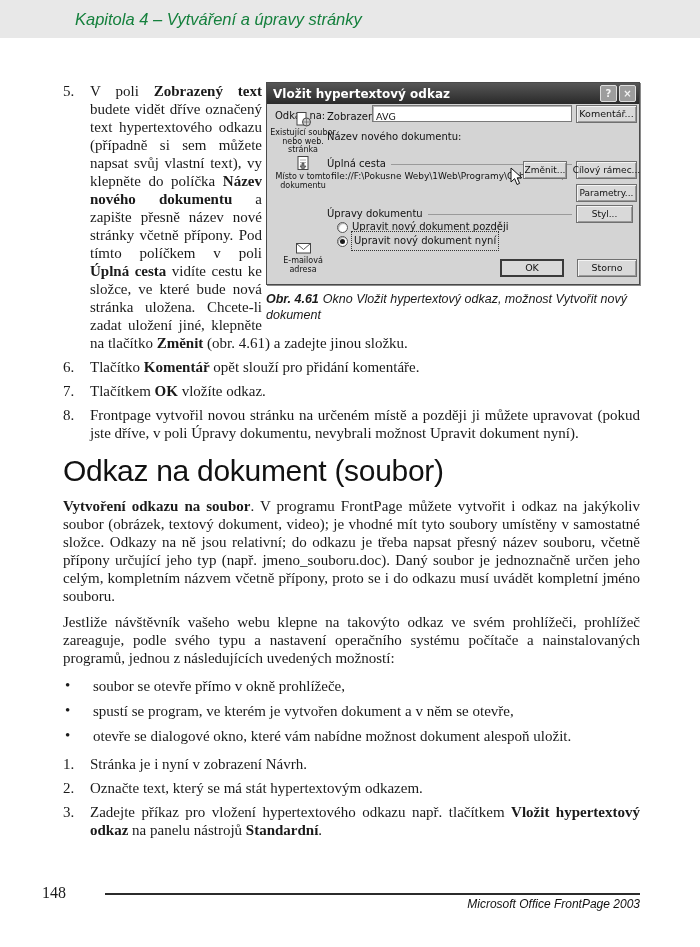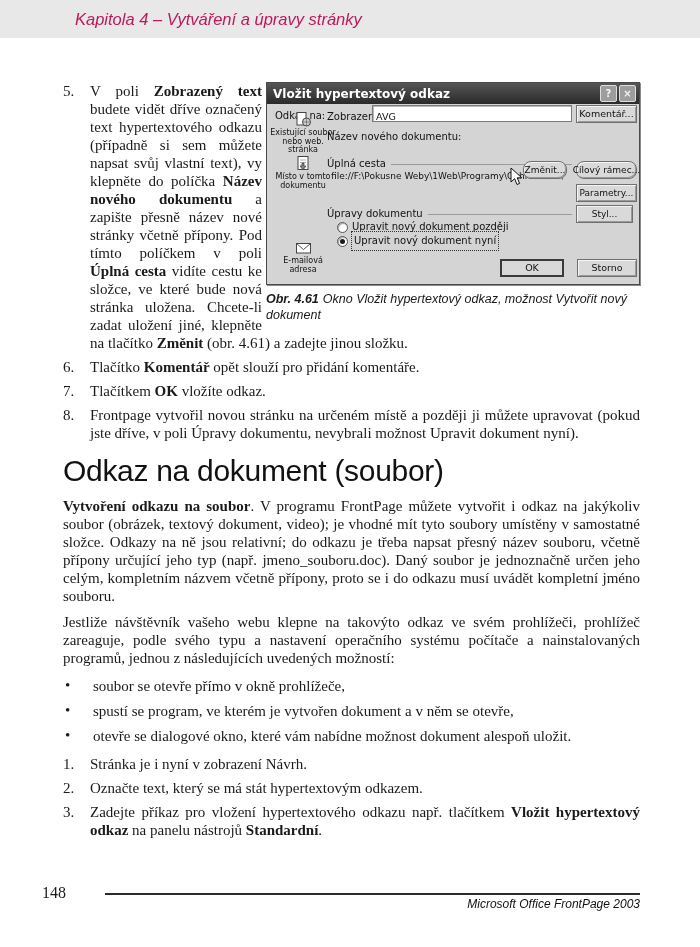--- a/index.html
+++ b/index.html
@@ -2,21 +2,21 @@
 <html><head>
 <meta charset="utf-8">
 <style>
   html,body { margin:0; padding:0; background:#fff; }
   .page { position:relative; width:700px; height:947px; background:#ffffff;
           overflow:hidden; font-family:"Liberation Serif", serif; color:#1a1a1a; }
 
   
   .chapter-header { height:38px; background:#e8e8e8; display:flex; align-items:center; }
   .chapter-header span { margin-left:75px; font-family:"Liberation Sans", sans-serif;
-          font-style:italic; font-size:16.5px; color:#be185d; }
+          font-style:italic; font-size:16.5px; color:#15803d; }
 
   
   .content { margin:0 60px 0 63px; }
   .steps { list-style:none; margin:0; padding:0; }
   .steps.top { margin-top:44px; }
   .steps li { position:relative; padding-left:27px; margin-bottom:6px;
           font-size:15px; line-height:18px; text-align:justify; }
   .steps .num { position:absolute; left:0; top:0; }
   .li-body { display:block; }
 
@@ -82,22 +82,22 @@
   .si-1 { top:8px; } .si-2 { top:52px; } .si-3 { top:88px; } .si-4 { top:137px; }
 
   .lbl-odkaz   { left:8px;  top:3px; }
   .lbl-display { left:60px; top:4px; }
   .inp-display { left:105px; top:1px;  width:200px; }
   .btn-comment { left:309px; top:1px;  width:61px; }
   .lbl-newdoc  { left:60px; top:24px; }
   .inp-newdoc  { left:60px; top:33px; width:245px; }
   .grp-path    { left:60px; top:51px; width:245px; }
   .txt-path    { left:64px; top:63px; font-size:9px; }
-  .btn-change  { left:256px; top:57px; width:44px; font-size:9px;border-radius:8px; }
-  .btn-target  { left:309px; top:57px; width:61px; font-size:9px;border-radius:8px; }
+  .btn-change  { left:256px; top:57px; width:44px; font-size:9px; }
+  .btn-target  { left:309px; top:57px; width:61px; font-size:9px; }
   .btn-params  { left:309px; top:80px; width:61px; font-size:9px; }
   .btn-style   { left:309px; top:101px; width:57px; font-size:9px; }
   .grp-edit    { left:60px; top:101px; width:245px; }
   .radio-later { left:70px; top:114px; }
   .radio-now   { left:70px; top:128px; }
   .btn-ok      { left:233px; top:155px; width:64px; }
   .btn-cancel  { left:310px; top:155px; width:60px; }
   .cursor-svg  { position:absolute; left:243px; top:63px; }
 </style>
 </head>

